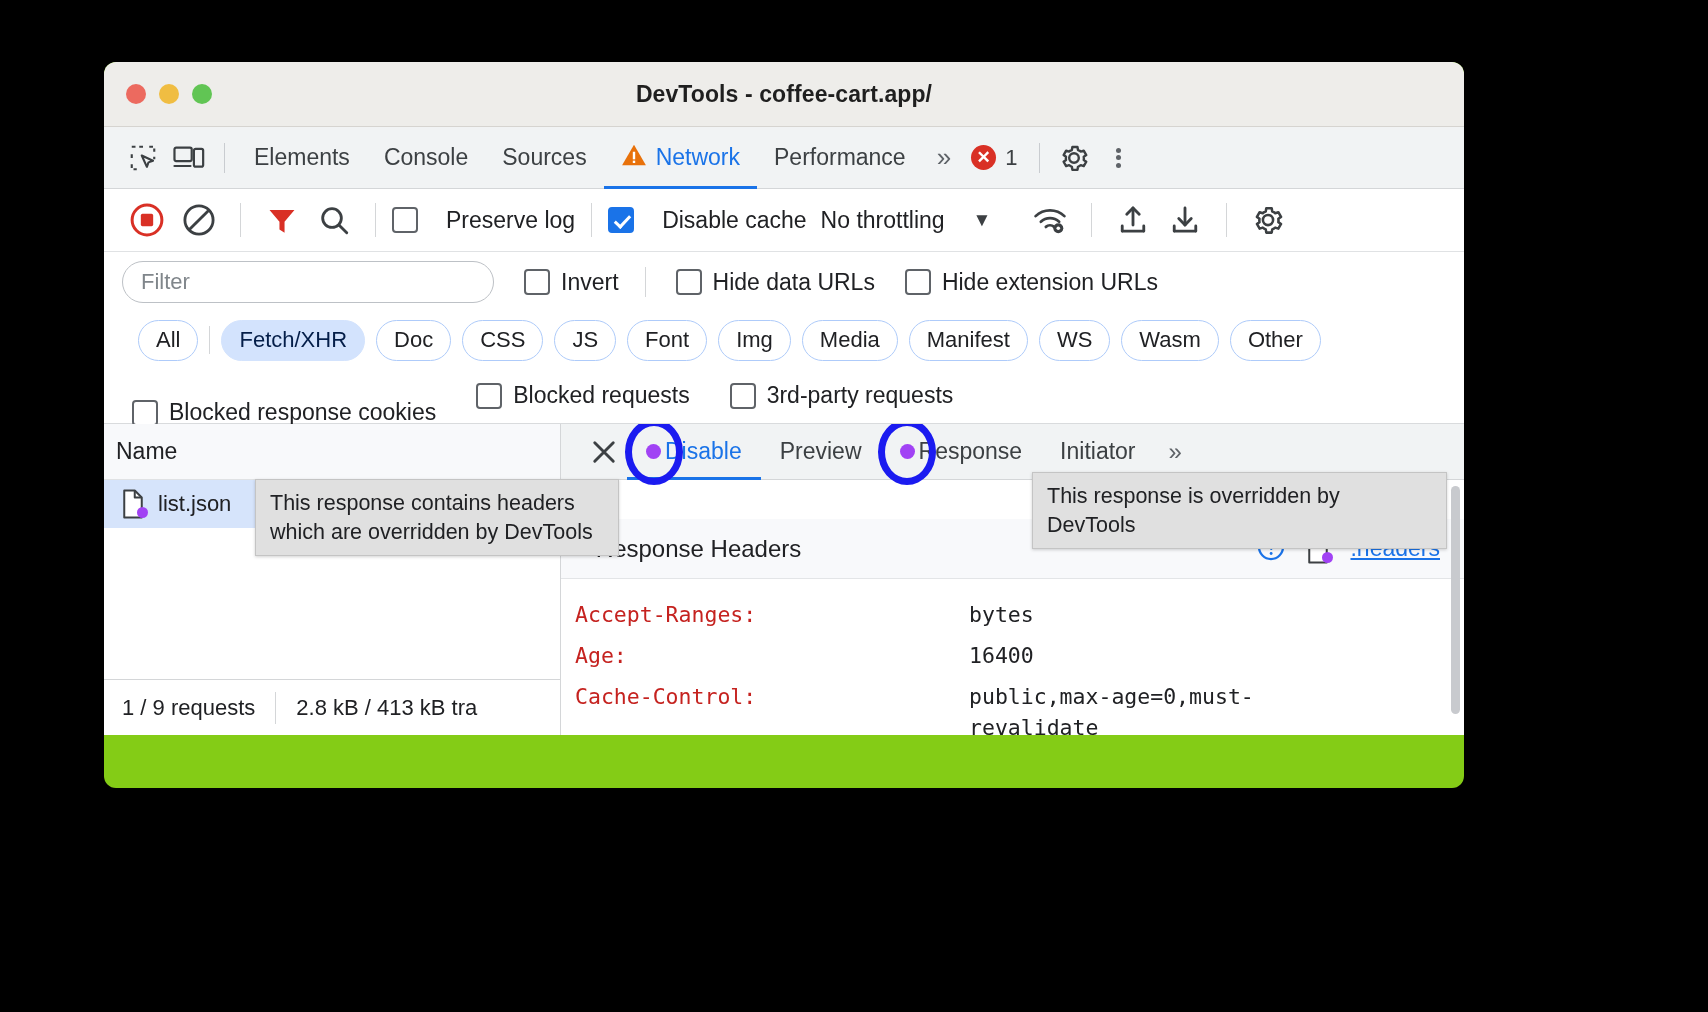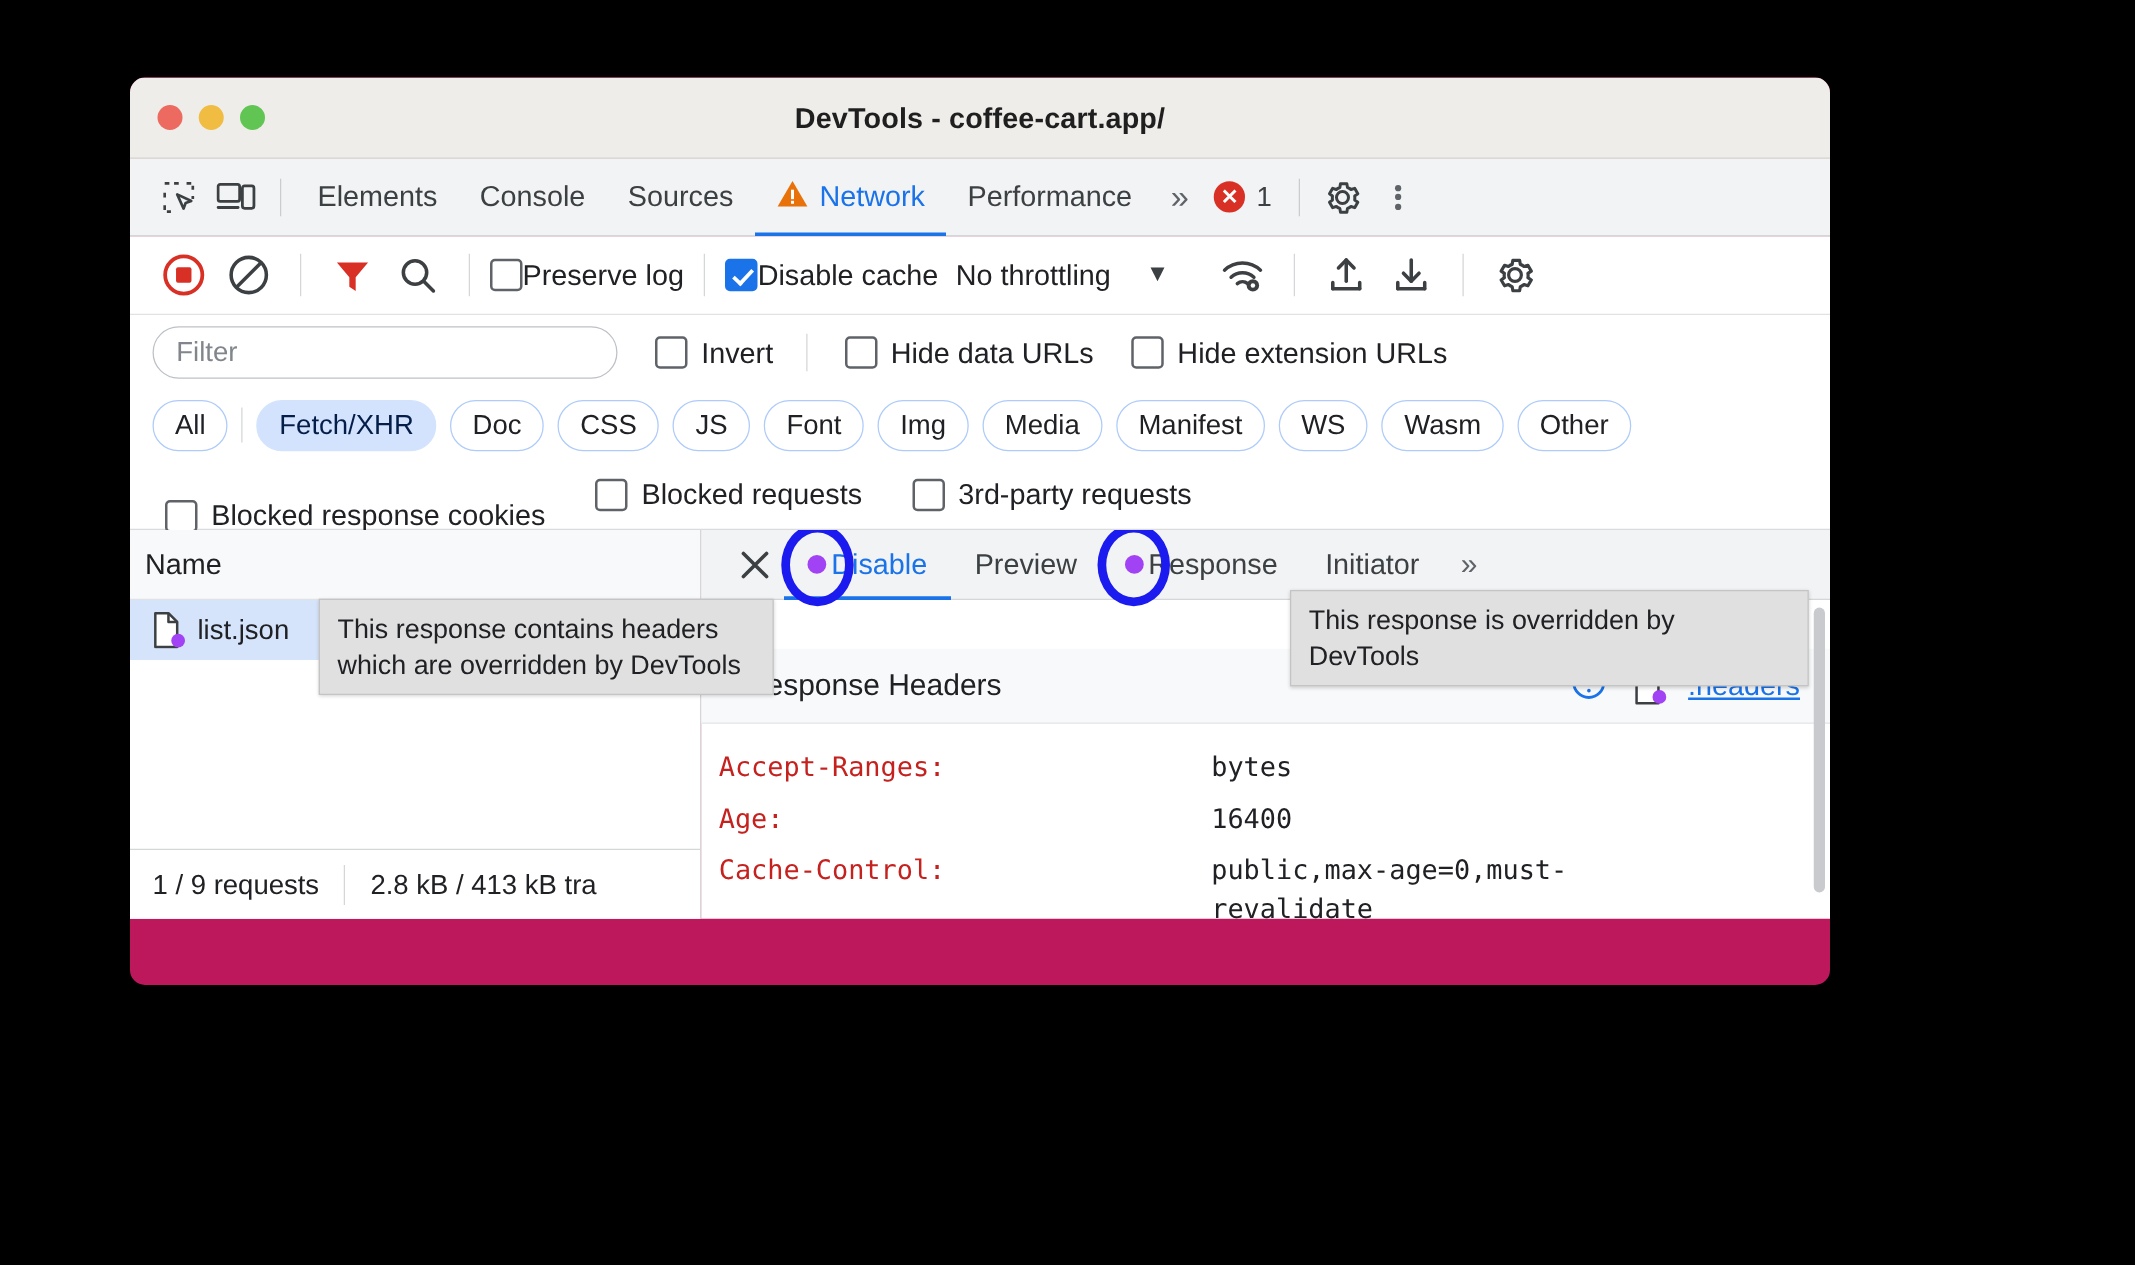--- a/index.html
+++ b/index.html
@@ -8,21 +8,21 @@
     background: #000;
     font-family: "Liberation Sans", sans-serif;
     overflow: hidden;
   }
 
   
   #window {
     position: absolute;
     left: 104px; top: 62px;
     width: 1360px; height: 726px;
-    background: #be185d;
+    background: #84cc16;
     border-radius: 12px;
     overflow: hidden;
     box-shadow: 0 10px 40px rgba(0,0,0,.55);
   }
 
   
   #titlebar {
     position: relative;
     height: 65px;
     background: #eeedea;
@@ -78,21 +78,21 @@
   #nettoolbar {
     height: 63px;
     background: #fff;
     border-bottom: 1px solid #e0e2e4;
     display: flex; align-items: center;
     padding: 0 18px;
     gap: 2px;
   }
   .tool-btn { width: 50px; height: 50px; display:flex; align-items:center; justify-content:center; }
   .sep { width: 1px; height: 34px; background: #d4d6d8; margin: 0 14px; }
-  .cb-wrap { display: flex; align-items: center; gap: 0; }
+  .cb-wrap { display: flex; align-items: center; gap: 28px; }
   .cbox {
     width: 26px; height: 26px; border: 2.2px solid #5f6368;
     border-radius: 4px; background: #fff; flex: none;
   }
   .cbox.checked {
     background: #1a73e8; border-color: #1a73e8;
     position: relative;
   }
   .cbox.checked::after {
     content: ""; position: absolute;
@@ -114,21 +114,21 @@
     border: 1.5px solid #bdc1c6; border-radius: 22px;
     padding: 0 18px; font-size: 22px; color: #202124;
     font-family: "Liberation Sans", sans-serif;
     background: #fff; outline: none;
   }
   #filter-input::placeholder { color: #80868b; }
   .fr-cb { display: flex; align-items: center; gap: 11px; margin-left: 30px; }
   .fr-sep { width:1px; height:30px; background:#d4d6d8; margin-left:26px; }
 
   
-  #chiprow { height: 56px; display: flex; align-items: center; padding: 0 18px; gap: 0; background:#fff;}
+  #chiprow { height: 56px; display: flex; align-items: center; padding: 0 34px; gap: 0; background:#fff;}
   .chip {
     height: 41px; border: 1.3px solid #aecbfa; border-radius: 21px;
     padding: 0 17px; display: flex; align-items: center; justify-content:center;
     font-size: 22px; color: #202124; background: #fff; white-space: nowrap;
     margin-right: 11px;
   }
   .chip.sel { background: #d3e3fd; border-color: #d3e3fd; color: #041e49; }
   .chip-sep { width:1px; height:28px; background:#d4d6d8; margin: 0 11px 0 0; }
 
   

